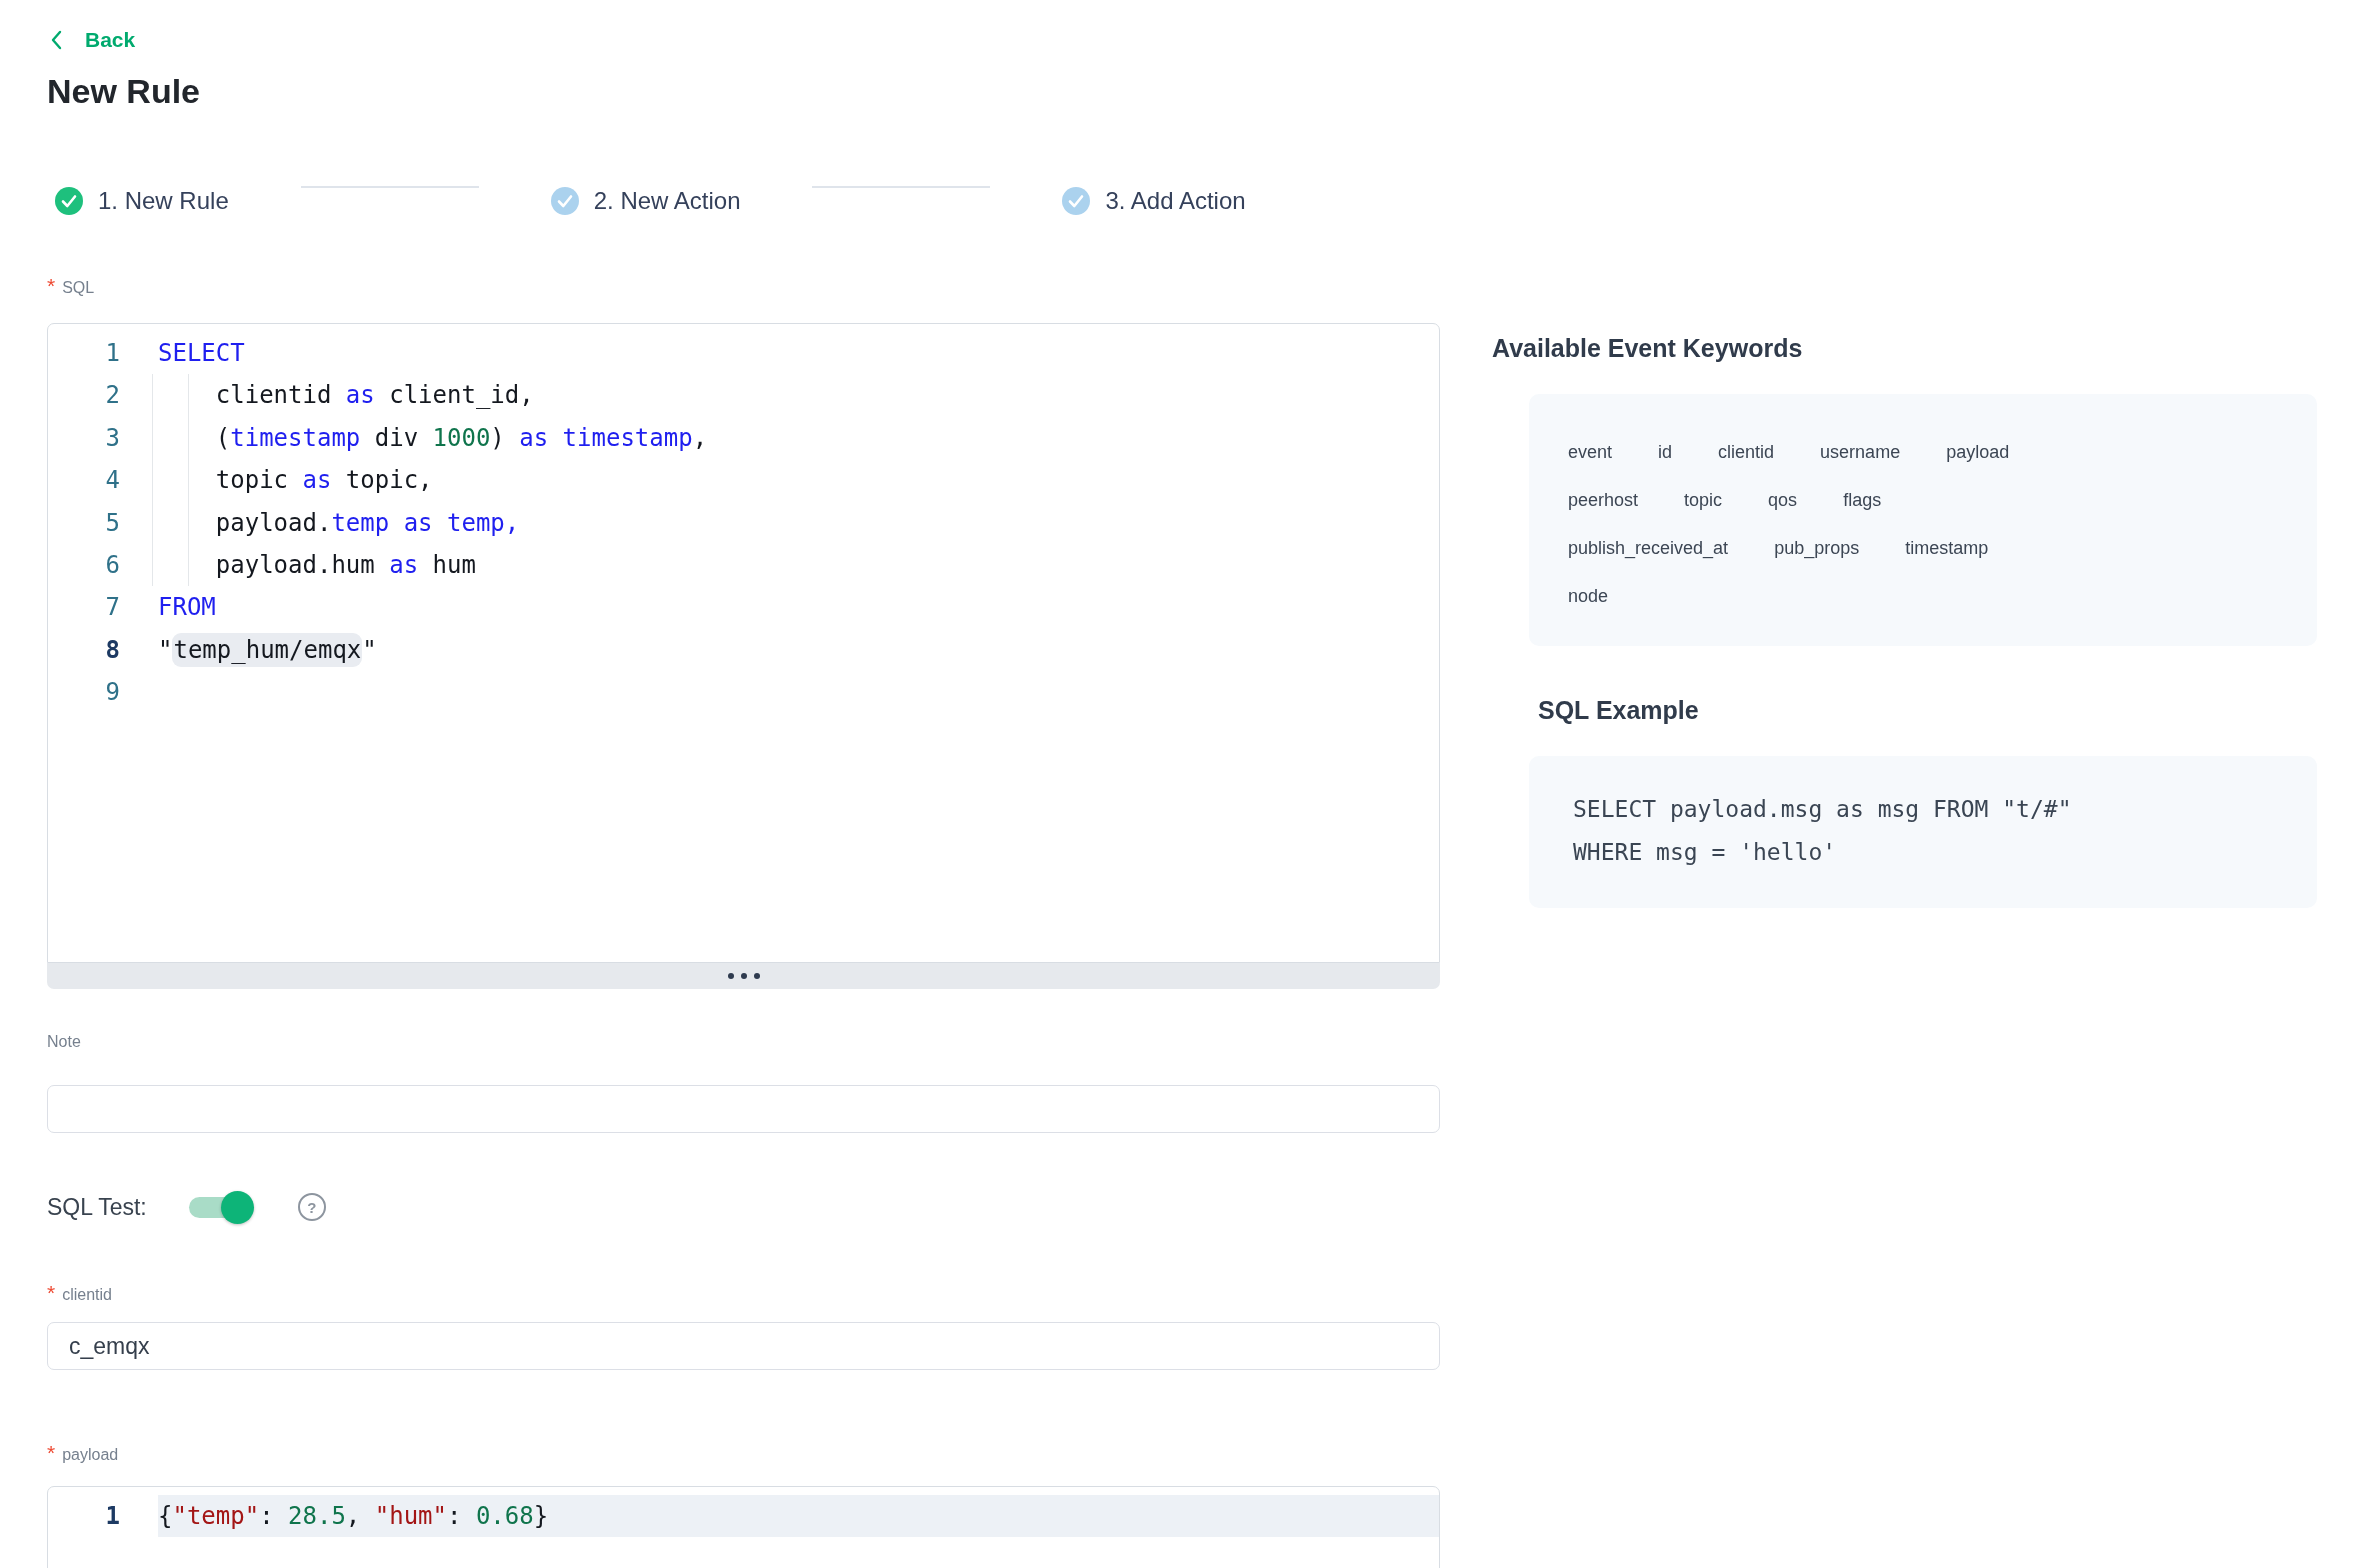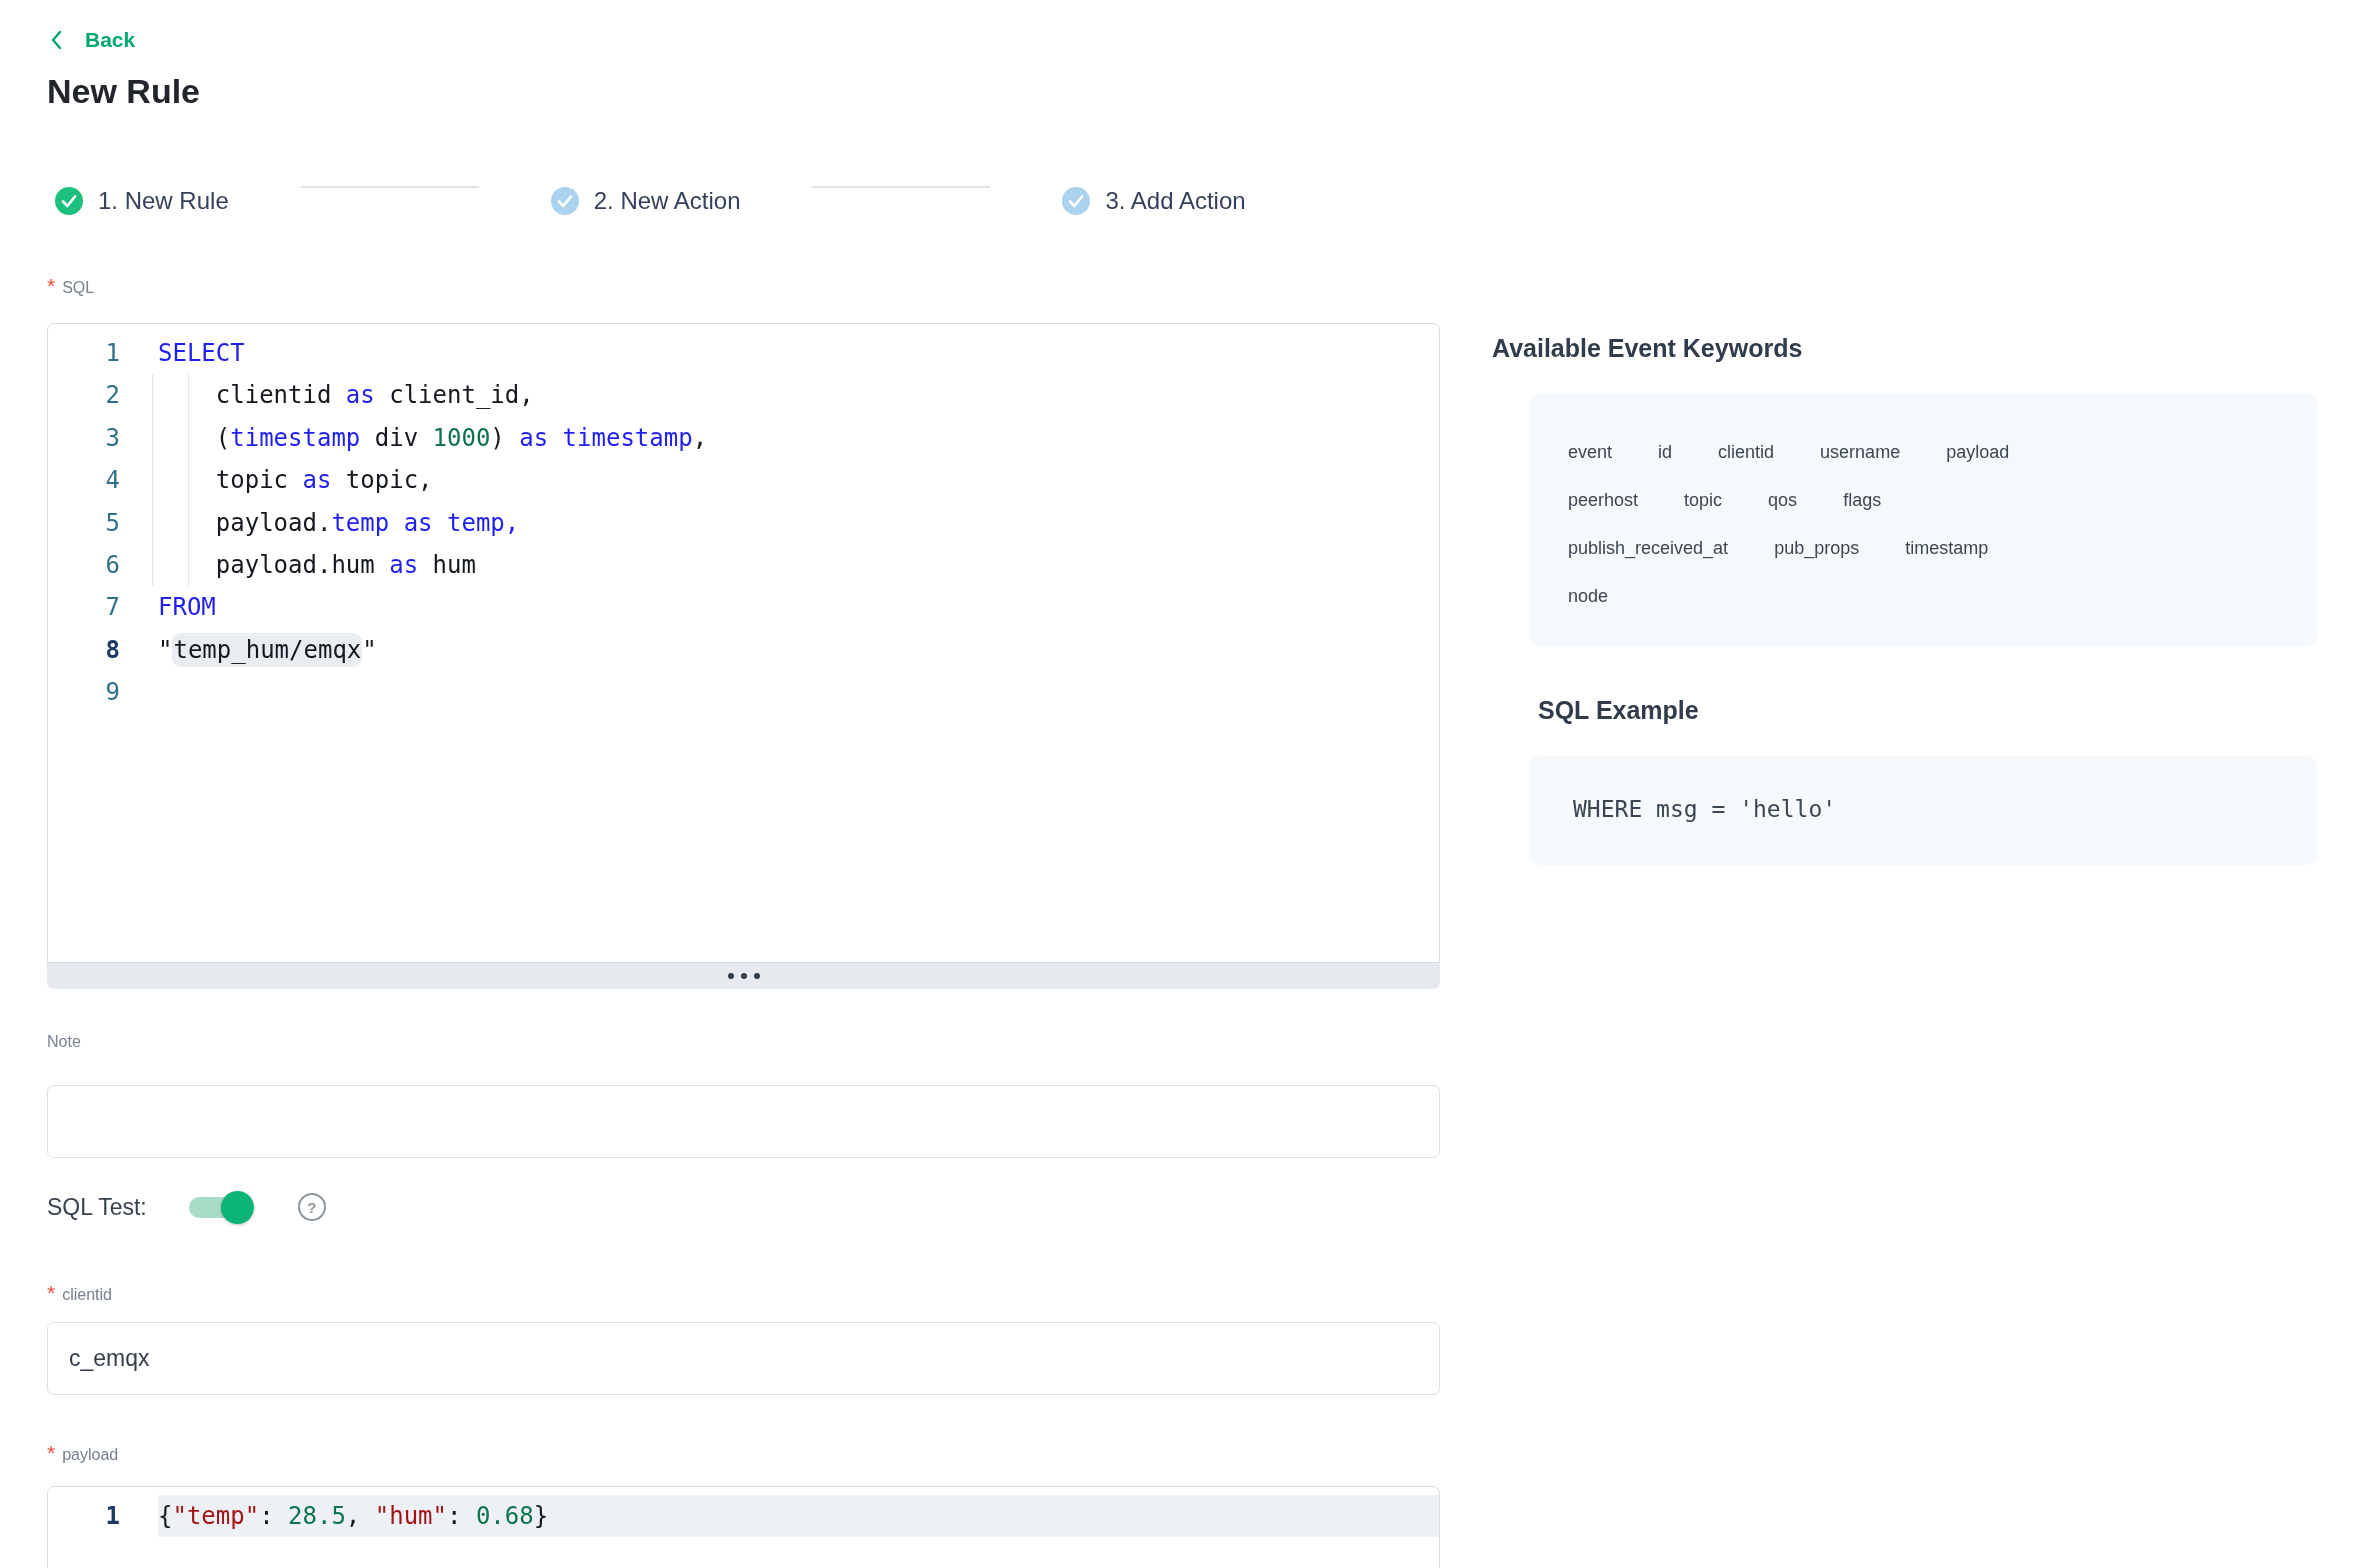--- a/index.html
+++ b/index.html
@@ -37,21 +37,21 @@
   .code-line.guides .line-content::before{left:-6px;}
   .code-line.guides .line-content::after{left:30px;}
   .tk-kw{color:#1f1fef;}
   .tk-num{color:#0f744c;}
   .tk-str{color:#a31515;}
   .tk-hl{background:#e9ecf1;border-radius:9px;padding:3px 1px;text-align:right;}
   .resize-bar{left:47px;top:963px;width:1393px;height:26px;background:#e6e9ed;border-radius:0 0 7px 7px;
     display:flex;align-items:center;justify-content:center;gap:7px;cursor:row-resize;}
   .resize-bar i{width:6px;height:6px;border-radius:50%;background:#2f3b4f;display:block;}
   
-  .text-input{left:47px;width:1393px;height:73px;box-sizing:border-box;border:1px solid #dcdfe6;border-radius:7px;
+  .text-input{left:47px;width:1393px;height:48px;box-sizing:border-box;border:1px solid #dcdfe6;border-radius:7px;
     background:#fff;font-size:23px;color:#353f4c;padding:0 21px;outline:none;font-family:"Liberation Sans",sans-serif;}
   .note-input{top:1085px;}
   .clientid-input{top:1322px;}
   
   .sql-test-row{left:47px;top:1190px;display:flex;align-items:center;height:34px;}
   .sql-test-label{font-size:23px;color:#39434f;}
   .toggle{margin-left:42px;width:63px;height:21px;border-radius:11px;background:#a9dcc7;position:relative;cursor:pointer;}
   .toggle .knob{position:absolute;right:-2px;top:-6px;width:33px;height:33px;border-radius:50%;background:#0db478;
     box-shadow:0 1px 3px rgba(0,0,0,0.25);}
   .help-icon{margin-left:46px;width:24px;height:24px;border:2px solid #8d959f;border-radius:50%;display:flex;
@@ -179,14 +179,15 @@
 
 <div class="abs panel-title t-keywords">Available Event Keywords</div>
 <div class="abs side-card kw-card" id="kw-card">
     <div class="kw-row"><span class="kw-word">event</span><span class="kw-word">id</span><span class="kw-word">clientid</span><span class="kw-word">username</span><span class="kw-word">payload</span></div>
     <div class="kw-row"><span class="kw-word">peerhost</span><span class="kw-word">topic</span><span class="kw-word">qos</span><span class="kw-word">flags</span></div>
     <div class="kw-row"><span class="kw-word">publish_received_at</span><span class="kw-word">pub_props</span><span class="kw-word">timestamp</span></div>
     <div class="kw-row"><span class="kw-word">node</span></div>
   </div>
 <div class="abs panel-title t-example">SQL Example</div>
 <div class="abs side-card ex-card" id="ex-card">
+    <div class="ex-line">SELECT payload.msg as msg FROM "t/#"</div>
     <div class="ex-line">WHERE msg = 'hello'</div>
   </div>
 
 </body></html>

